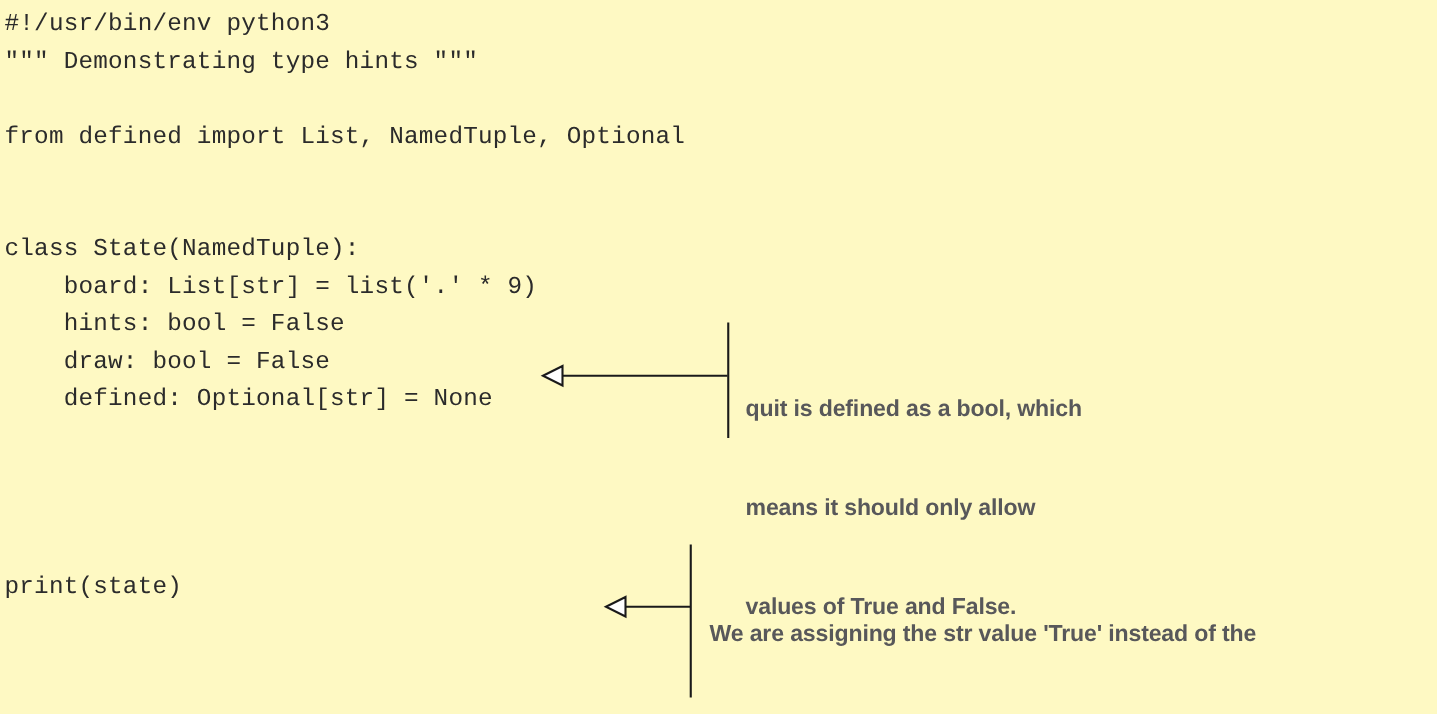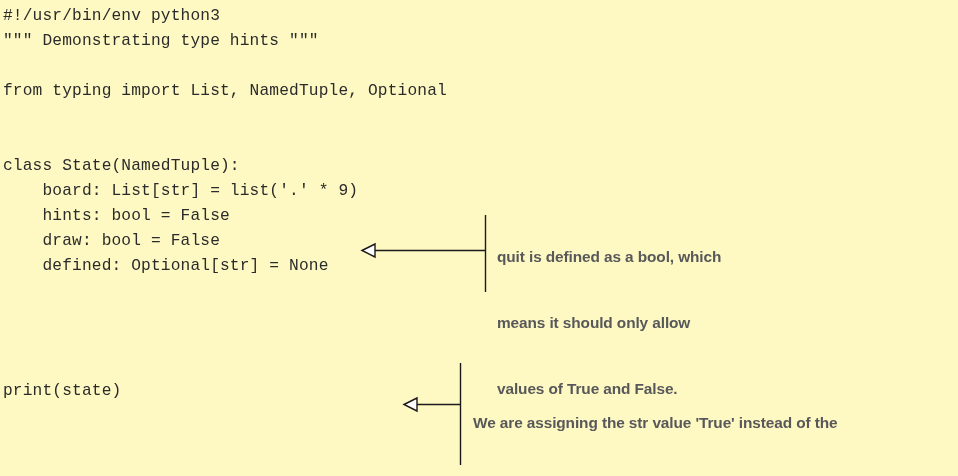--- a/index.html
+++ b/index.html
@@ -54,21 +54,21 @@
     letter-spacing: -0.1px;
     white-space: pre;
   }
   .callout .cline {
     display: block;
     white-space: pre;
   }
 
   #callout-1 {
     left: 497px;
-    top: 202px;
+    top: 218px;
     width: 300px;
   }
   #callout-2 {
     left: 473px;
     top: 368px;
     width: 482px;
   }
 
   
   .leader-svg {
@@ -94,21 +94,21 @@
 </style>
 </head>
 <body>
 
 <div id="page">
 
   <div class="code-block">
     <div class="code-line">#!/usr/bin/env python3</div>
     <div class="code-line">""" Demonstrating type hints """</div>
     <div class="code-line blank"></div>
-    <div class="code-line">from typing import List, NamedTuple, Optional</div>
+    <div class="code-line">from defined import List, NamedTuple, Optional</div>
     <div class="code-line blank"></div>
     <div class="code-line blank"></div>
     <div class="code-line">class State(NamedTuple):</div>
     <div class="code-line">    board: List[str] = list('.' * 9)</div>
     <div class="code-line">    hints: bool = False</div>
     <div class="code-line">    draw: bool = False</div>
     <div class="code-line">    defined: Optional[str] = None</div>
     <div class="code-line blank"></div>
     <div class="code-line blank"></div>
     <div class="code-line blank"></div>

